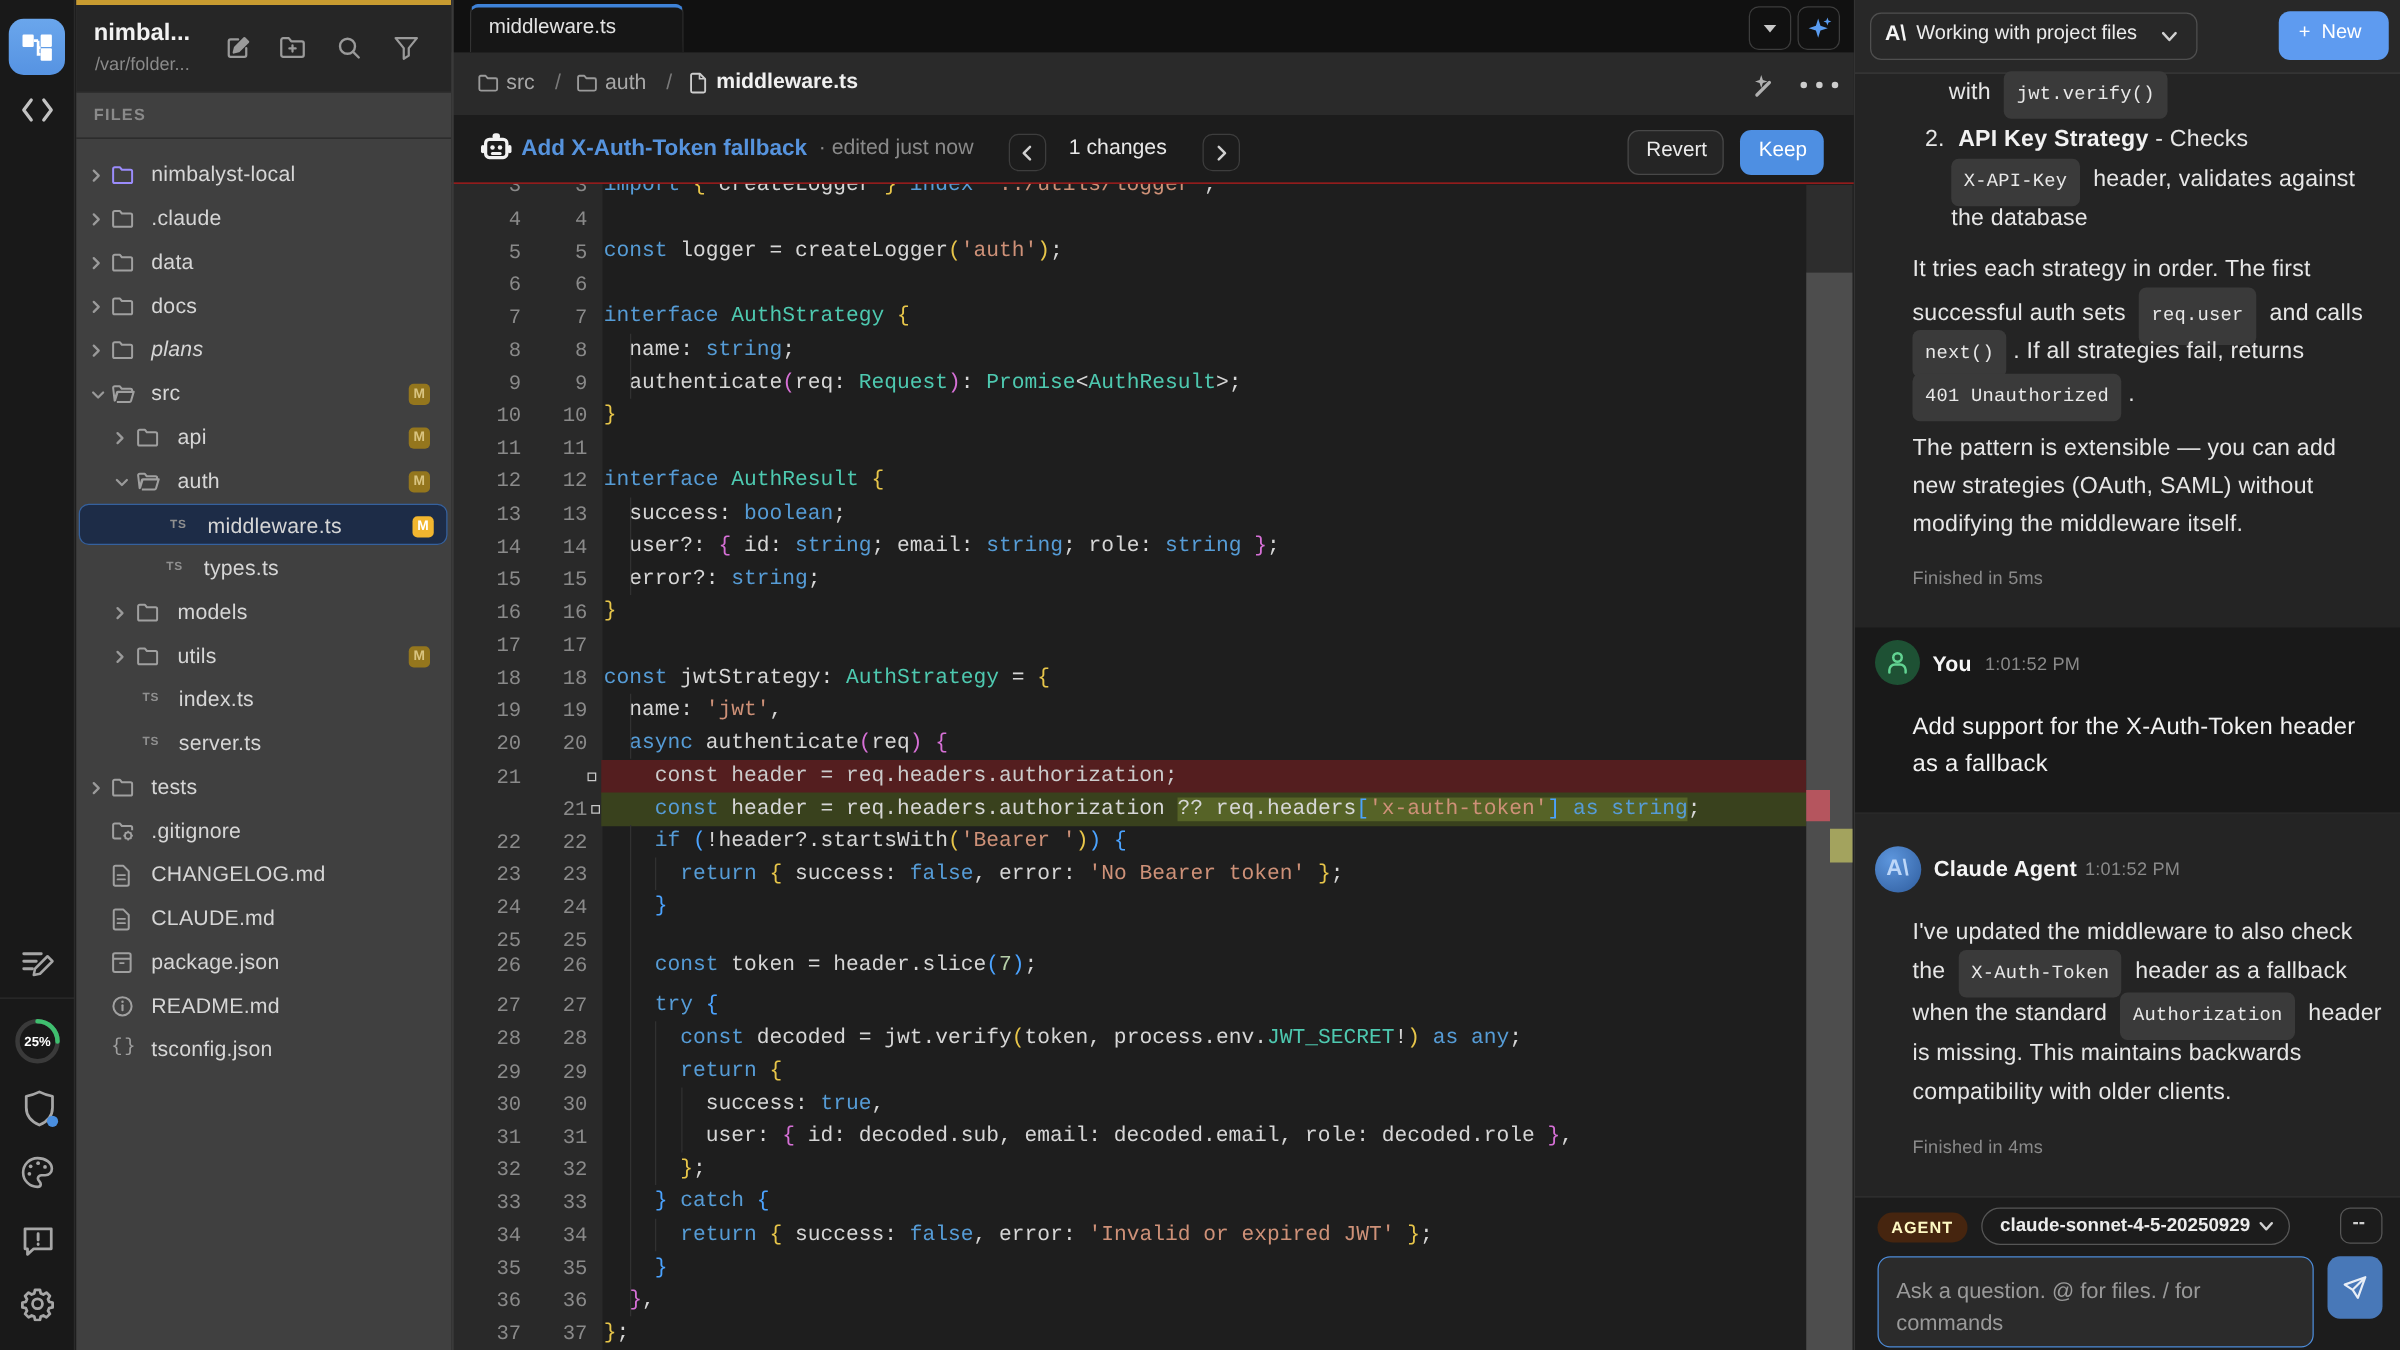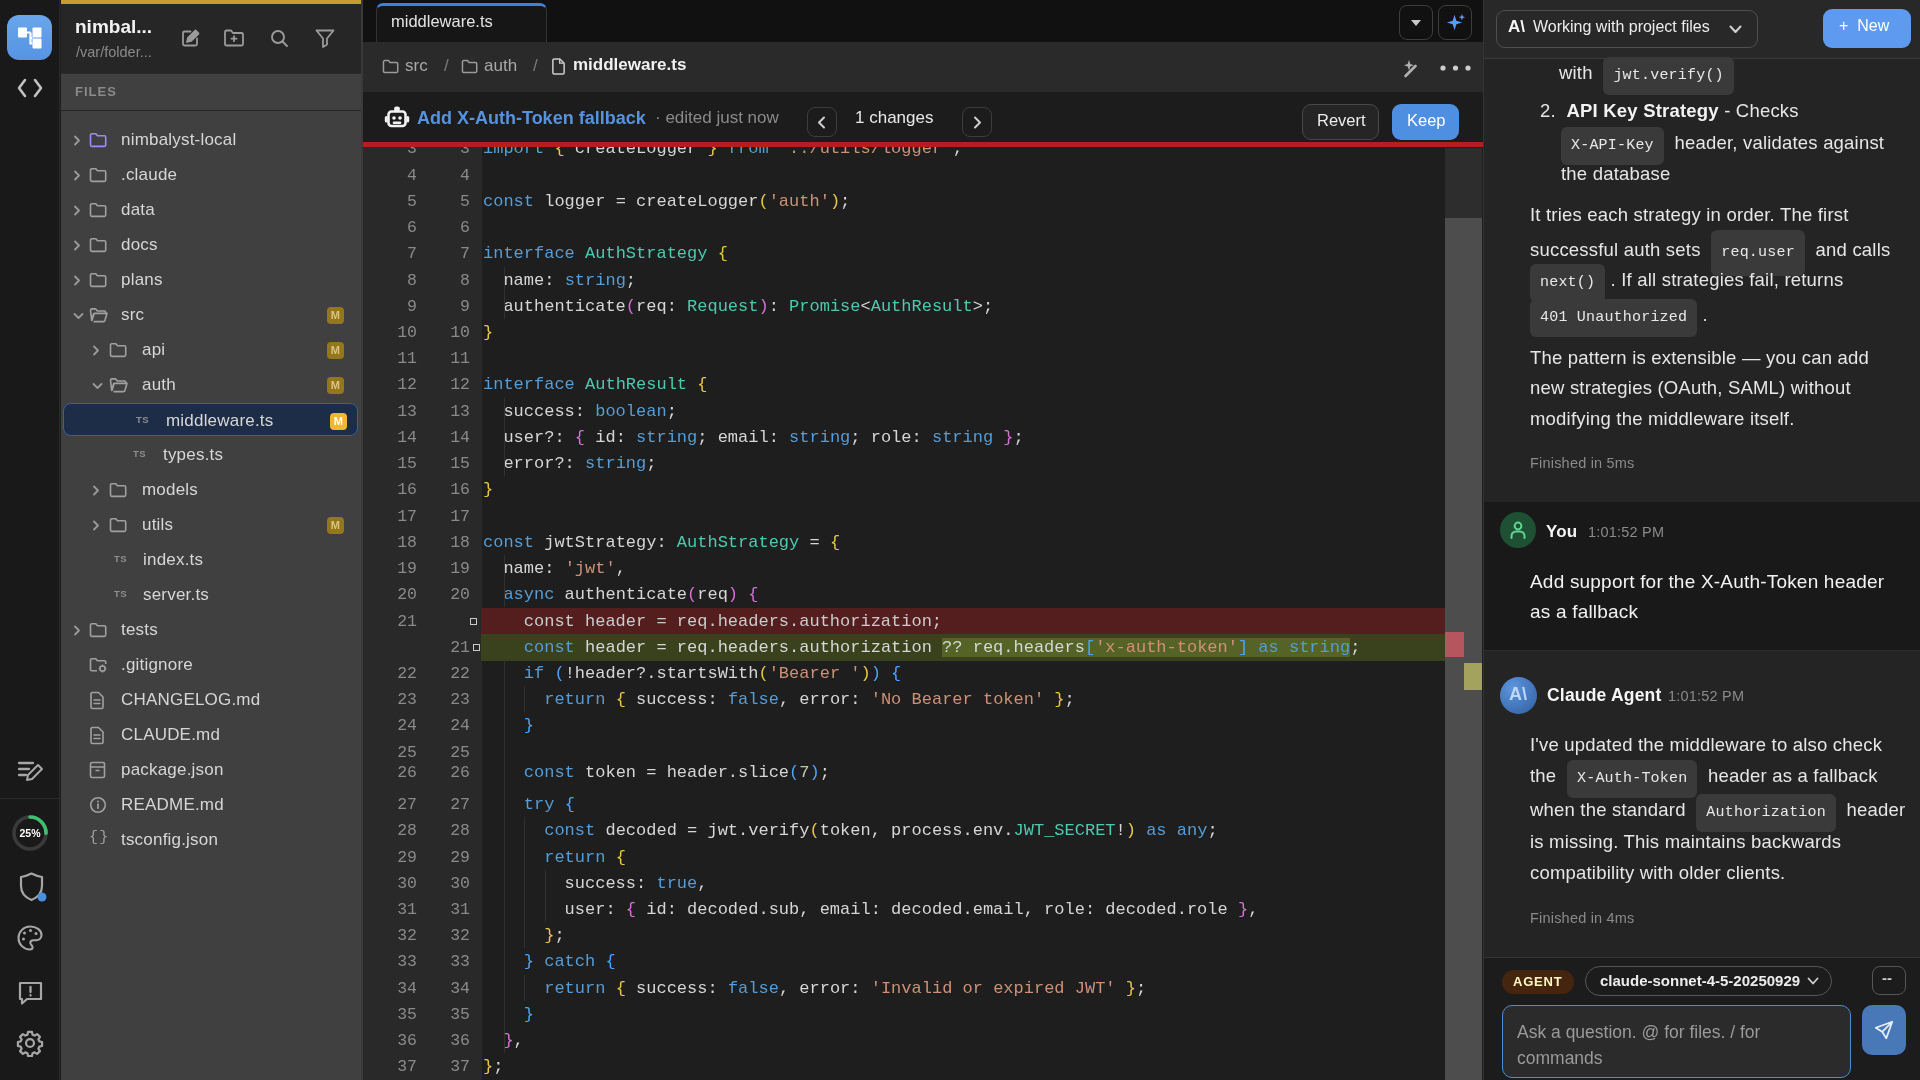--- a/index.html
+++ b/index.html
@@ -18,21 +18,21 @@
   #files-row { position:absolute; left:0; top:75px; width:100%; height:36px; border-bottom:1px solid #262626; }
   .row { position:absolute; left:0; width:100%; height:35px; display:flex; align-items:center; font-size:17px; letter-spacing:0.2px; color:#d6d6d6; }
   .mbadge { position:absolute; left:266px; top:9px; width:17px; height:17px; border-radius:4px; background:#94761d; color:#d9c480; font-size:11px; font-weight:bold; display:flex; align-items:center; justify-content:center; }
   .mbright { background:#f2b62f; color:#fff; }
   .ts { font-size:9.5px; color:#8f8f8f; font-weight:bold; letter-spacing:0.5px; }
 
   
   #editor { left:361px; top:0; width:1122px; height:1080px; background:#1e1e1e; }
   #tabbar { position:absolute; left:0; top:0; width:100%; height:42px; background:#111111; z-index:6; }
   #crumb { position:absolute; left:0; top:42px; width:100%; height:50px; background:#2a2a2a; z-index:6; }
-  #diffbar { position:absolute; left:0; top:92px; width:100%; height:55px; background:#1c1c1c; z-index:6; border-bottom:5px solid #b91c1c; }
+  #diffbar { position:absolute; left:0; top:92px; width:100%; height:55px; background:#1c1c1c; z-index:6; border-bottom:1px solid #b91c1c; }
   #code { position:absolute; left:0; top:0; width:100%; height:1080px; z-index:1; font-family:"Liberation Mono", monospace; font-size:17px; }
   .cl { position:absolute; left:0; width:100%; height:27px; line-height:27px; white-space:pre; }
   .on, .nn { position:absolute; top:0; text-align:right; color:#8a8a8a; font-size:16.5px; }
   .on { left:1px; width:55px; }
   .nn { left:59px; width:50px; }
   .ct { position:absolute; left:122px; top:0; }
   .k { color:#569cd6; } .t { color:#4ec9b0; } .s { color:#ce9178; } .n { color:#b5cea8; }
   .b1 { color:#e8c64a; } .b2 { color:#d670d6; } .b3 { color:#4ba3ff; }
   .guide { position:absolute; width:1px; background:#313131; z-index:2; }
 
@@ -147,21 +147,21 @@
         </div>
       <div class="row" style="top:115.5px;">
           <svg class="abs" style="left:12px;top:12px;" width="8" height="11" viewBox="0 0 8 11">
             <path d="M2 1.5 L6 5.5 L2 9.5" stroke="#9a9a9a" stroke-width="1.8" fill="none" stroke-linecap="round" stroke-linejoin="round"></path>
           </svg>
           <svg class="abs" style="left:28px;top:9px;" width="18" height="16" viewBox="0 0 18 16">
             <path d="M1.5 3 a1.3 1.3 0 0 1 1.3 -1.3 h4 l1.7 2.1 h6.9 a1.3 1.3 0 0 1 1.3 1.3 v8 a1.3 1.3 0 0 1 -1.3 1.3 h-12.6 a1.3 1.3 0 0 1 -1.3 -1.3 z" stroke="#a0a0a0" stroke-width="1.6" fill="none" stroke-linejoin="round"></path>
           </svg>
           <div class="abs" style="left:60px;top:7.5px;">docs</div>
         </div>
-      <div class="row" style="top:150.5px;">
+      <div class="row" style="top:150.5px;font-style:italic;">
           <svg class="abs" style="left:12px;top:12px;" width="8" height="11" viewBox="0 0 8 11">
             <path d="M2 1.5 L6 5.5 L2 9.5" stroke="#9a9a9a" stroke-width="1.8" fill="none" stroke-linecap="round" stroke-linejoin="round"></path>
           </svg>
           <svg class="abs" style="left:28px;top:9px;" width="18" height="16" viewBox="0 0 18 16">
             <path d="M1.5 3 a1.3 1.3 0 0 1 1.3 -1.3 h4 l1.7 2.1 h6.9 a1.3 1.3 0 0 1 1.3 1.3 v8 a1.3 1.3 0 0 1 -1.3 1.3 h-12.6 a1.3 1.3 0 0 1 -1.3 -1.3 z" stroke="#a0a0a0" stroke-width="1.6" fill="none" stroke-linejoin="round"></path>
           </svg>
           <div class="abs" style="left:60px;top:7.5px;">plans</div>
         </div>
       <div class="row" style="top:185.5px;">
           <svg class="abs" style="left:12px;top:14px;" width="11" height="8" viewBox="0 0 11 8">
@@ -278,21 +278,21 @@
       <div class="row" style="top:710.5px;">
           <div class="abs" style="left:28px;top:6px;font-size:15px;color:#a0a0a0;font-family:'Liberation Mono',monospace;">{ }</div>
           <div class="abs" style="left:60px;top:7.5px;">tsconfig.json</div>
         </div>
     </div>
   </div>
   <div id="editor" class="abs">
       <div class="abs" style="left:0;top:0;width:2px;height:1080px;background:#3a3a3a;z-index:9;"></div>
     <div id="code">
         <div class="abs" style="left:0;top:147px;width:121px;height:933px;background:#292929;"></div>
-      <div class="cl" style="top:135.36px;"><span class="on">3</span><span class="nn">3</span><span class="ct"><span class="k">import</span> <span class="b1">{</span> createLogger <span class="b1">}</span> <span class="k">from</span> <span class="s">'../utils/logger'</span>;</span></div>
+      <div class="cl" style="top:135.36px;"><span class="on">3</span><span class="nn">3</span><span class="ct"><span class="k">import</span> <span class="b1">{</span> createLogger <span class="b1">}</span> <span class="k">index</span> <span class="s">'../utils/logger'</span>;</span></div>
       <div class="cl" style="top:161.59px;"><span class="on">4</span><span class="nn">4</span><span class="ct"></span></div>
       <div class="cl" style="top:187.82px;"><span class="on">5</span><span class="nn">5</span><span class="ct"><span class="k">const</span> logger = createLogger<span class="b1">(</span><span class="s">'auth'</span><span class="b1">)</span>;</span></div>
       <div class="cl" style="top:214.05px;"><span class="on">6</span><span class="nn">6</span><span class="ct"></span></div>
       <div class="cl" style="top:240.28px;"><span class="on">7</span><span class="nn">7</span><span class="ct"><span class="k">interface</span> <span class="t">AuthStrategy</span> <span class="b1">{</span></span></div>
       <div class="cl" style="top:266.51px;"><span class="on">8</span><span class="nn">8</span><span class="ct">  name: <span class="k">string</span>;</span></div>
       <div class="cl" style="top:292.74px;"><span class="on">9</span><span class="nn">9</span><span class="ct">  authenticate<span class="b2">(</span>req: <span class="t">Request</span><span class="b2">)</span>: <span class="t">Promise</span>&lt;<span class="t">AuthResult</span>&gt;;</span></div>
       <div class="cl" style="top:318.97px;"><span class="on">10</span><span class="nn">10</span><span class="ct"><span class="b1">}</span></span></div>
       <div class="cl" style="top:345.2px;"><span class="on">11</span><span class="nn">11</span><span class="ct"></span></div>
       <div class="cl" style="top:371.43px;"><span class="on">12</span><span class="nn">12</span><span class="ct"><span class="k">interface</span> <span class="t">AuthResult</span> <span class="b1">{</span></span></div>
       <div class="cl" style="top:397.66px;"><span class="on">13</span><span class="nn">13</span><span class="ct">  success: <span class="k">boolean</span>;</span></div>

